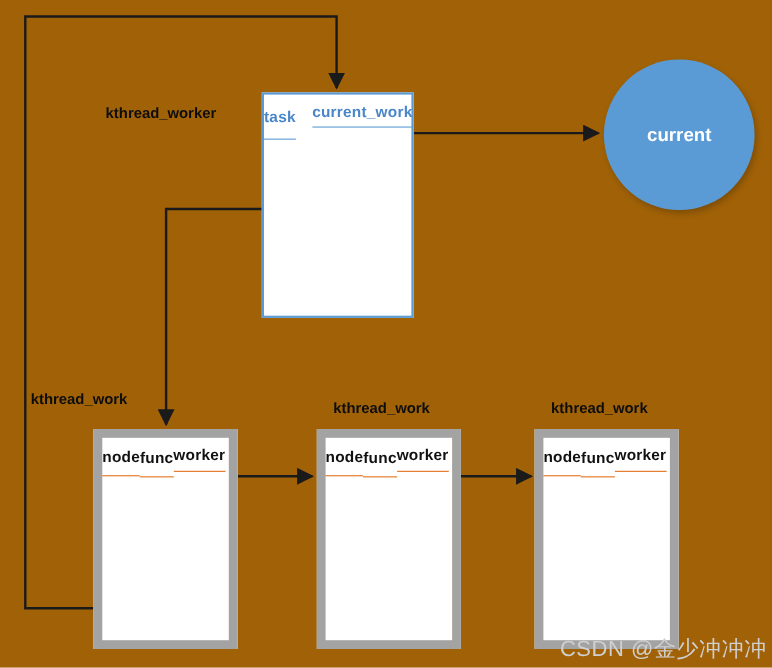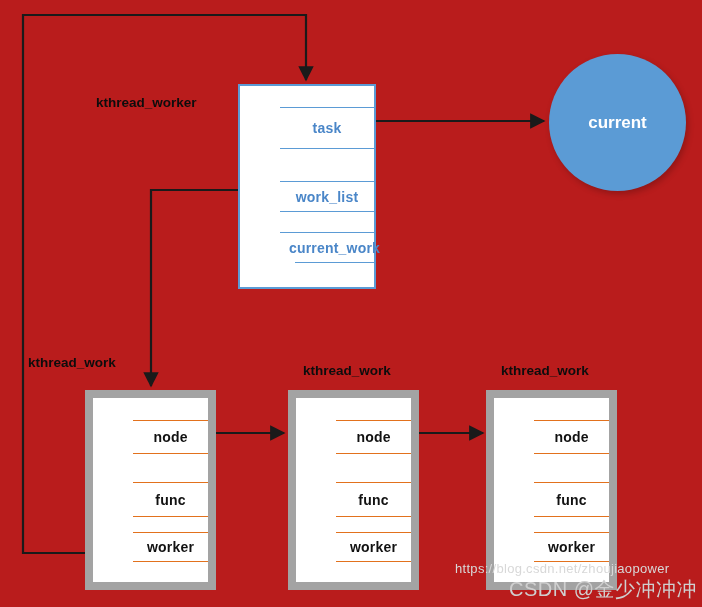--- a/index.html
+++ b/index.html
@@ -7,40 +7,39 @@
     padding: 0;
     background: #ffffff;
   }
   body {
     font-family: "Liberation Sans", sans-serif;
   }
   #canvas {
     position: relative;
     width: 702px;
     height: 607px;
-    background: #b91c1c;
+    background: #a16207;
     overflow: hidden;
   }
   svg.wires {
     position: absolute;
     left: 0;
     top: 0;
     width: 702px;
     height: 607px;
     pointer-events: none;
   }
 
   
   .struct {
     position: absolute;
     box-sizing: border-box;
     background: #ffffff;
     display: flex;
-    flex-direction: column;
-    padding-left: 40px;
+    flex-direction: row;
   }
   .struct .row {
     box-sizing: border-box;
     display: flex;
     align-items: center;
     justify-content: center;
     font-size: 14px;
     font-weight: bold;
     letter-spacing: .2px;
     white-space: nowrap;
@@ -131,21 +130,20 @@
 
     <path d="M 418 433 L 483 433" fill="none" stroke="#1a1a1a" stroke-width="2.2" marker-end="url(#arrow)"></path>
   </svg>
 
   <div class="caption" style="left:96px; top:95px;">kthread_worker</div>
 
   <div class="struct blue" style="left:238px; top:84px; width:138px; height:205px;">
     <div class="row" style="height:22px;"></div>
     <div class="row" style="height:41px;">task</div>
     <div class="row" style="height:33px;"></div>
-    <div class="row" style="height:30px;">work_list</div>
     <div class="row" style="height:21px;"></div>
     <div class="row" style="height:30px;margin-left:15px;">current_work</div>
     <div class="row" style="height:24px;"></div>
   </div>
 
   <div class="circle" style="left:549px; top:54px; width:137px; height:137px;">
     <span>current</span>
   </div>
 
   <div class="caption" style="left:28px; top:355px;">kthread_work</div>
@@ -177,16 +175,15 @@
   <div class="struct orange" style="left:486px; top:390px; width:131px; height:200px;">
     <div class="row" style="height:25px;"></div>
     <div class="row" style="height:35px;">node</div>
     <div class="row" style="height:31px;"></div>
     <div class="row" style="height:36px;">func</div>
     <div class="row" style="height:17px;"></div>
     <div class="row" style="height:31px;">worker</div>
     <div class="row" style="height:21px;"></div>
   </div>
 
-  <div class="watermark-url" style="left:455px; top:561px;">https://blog.csdn.net/zhoujiaopower</div>
   <div class="watermark-name" style="left:509px; top:576px;">CSDN @金少冲冲冲</div>
 
 </div>
 
 </body></html>

